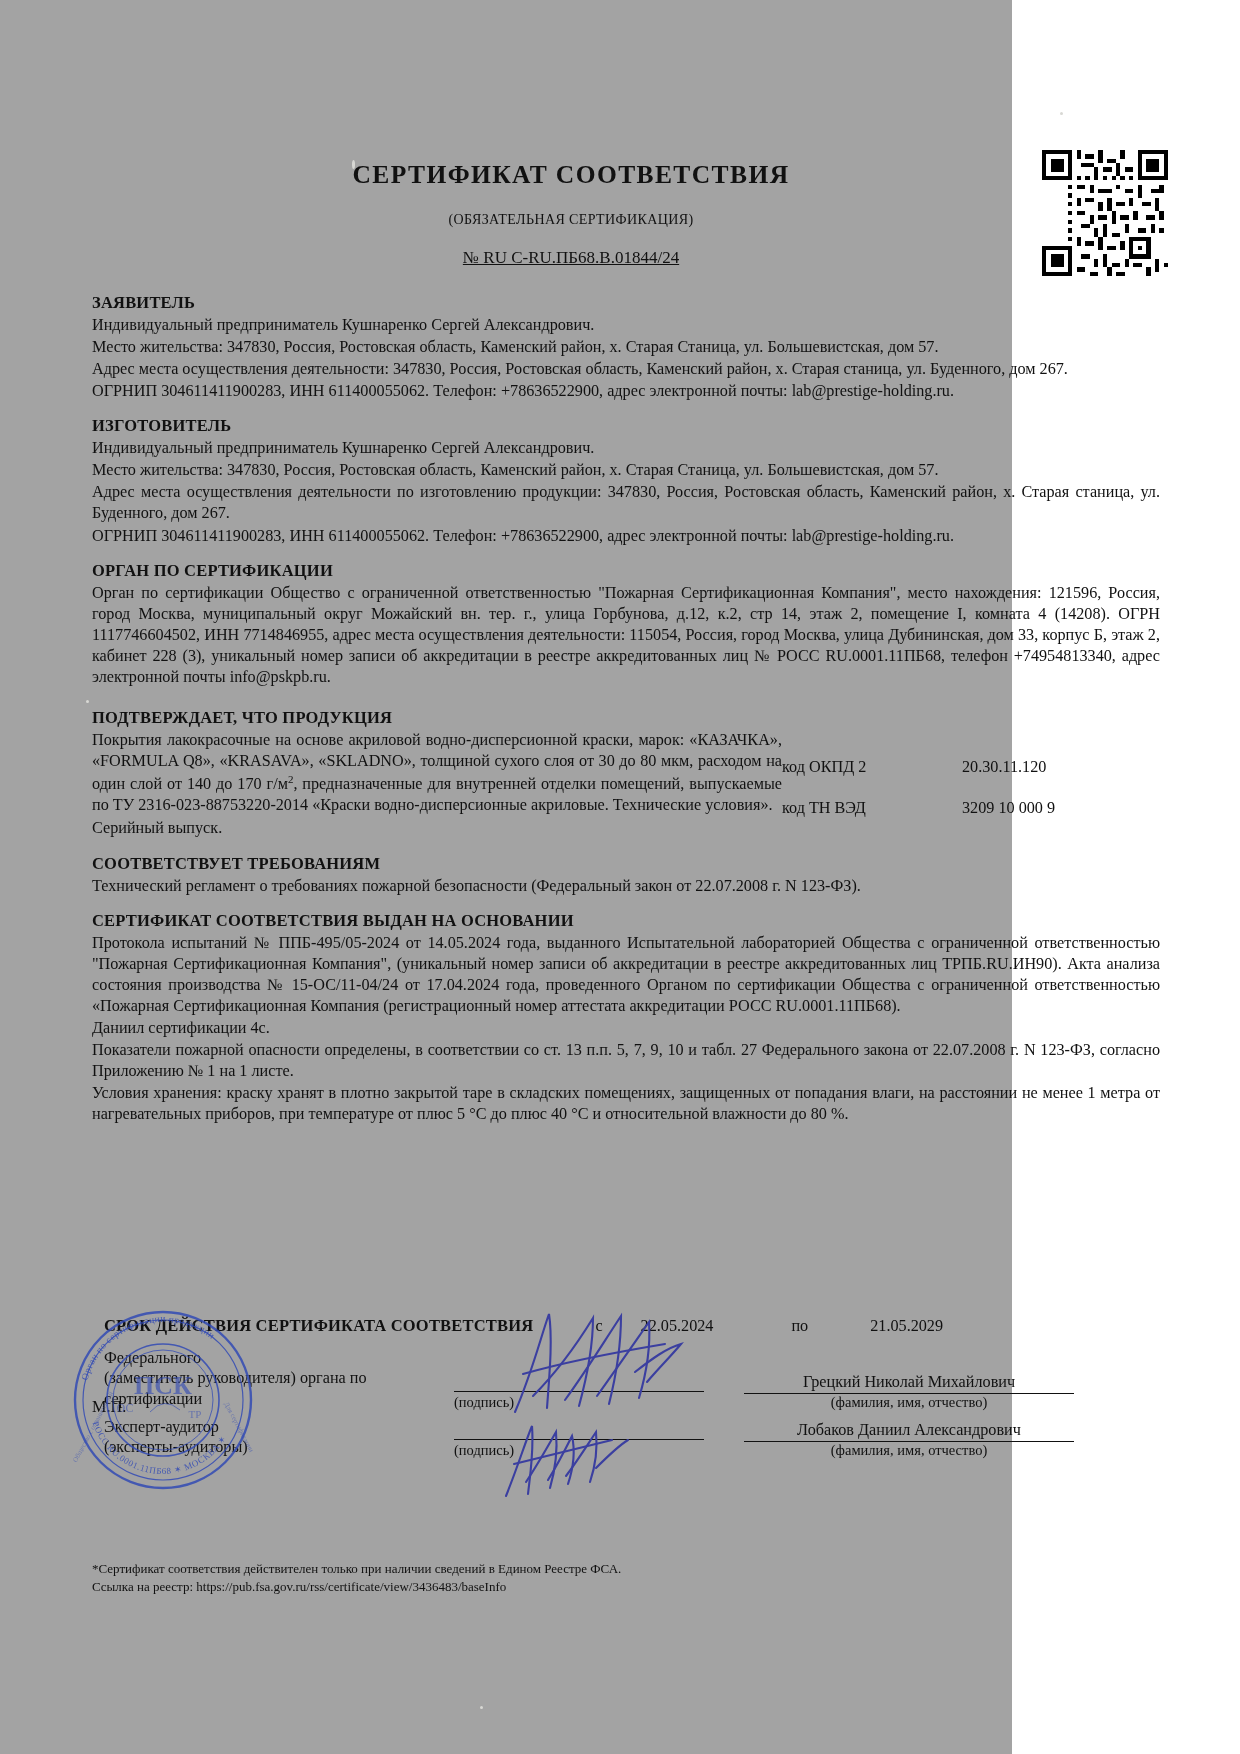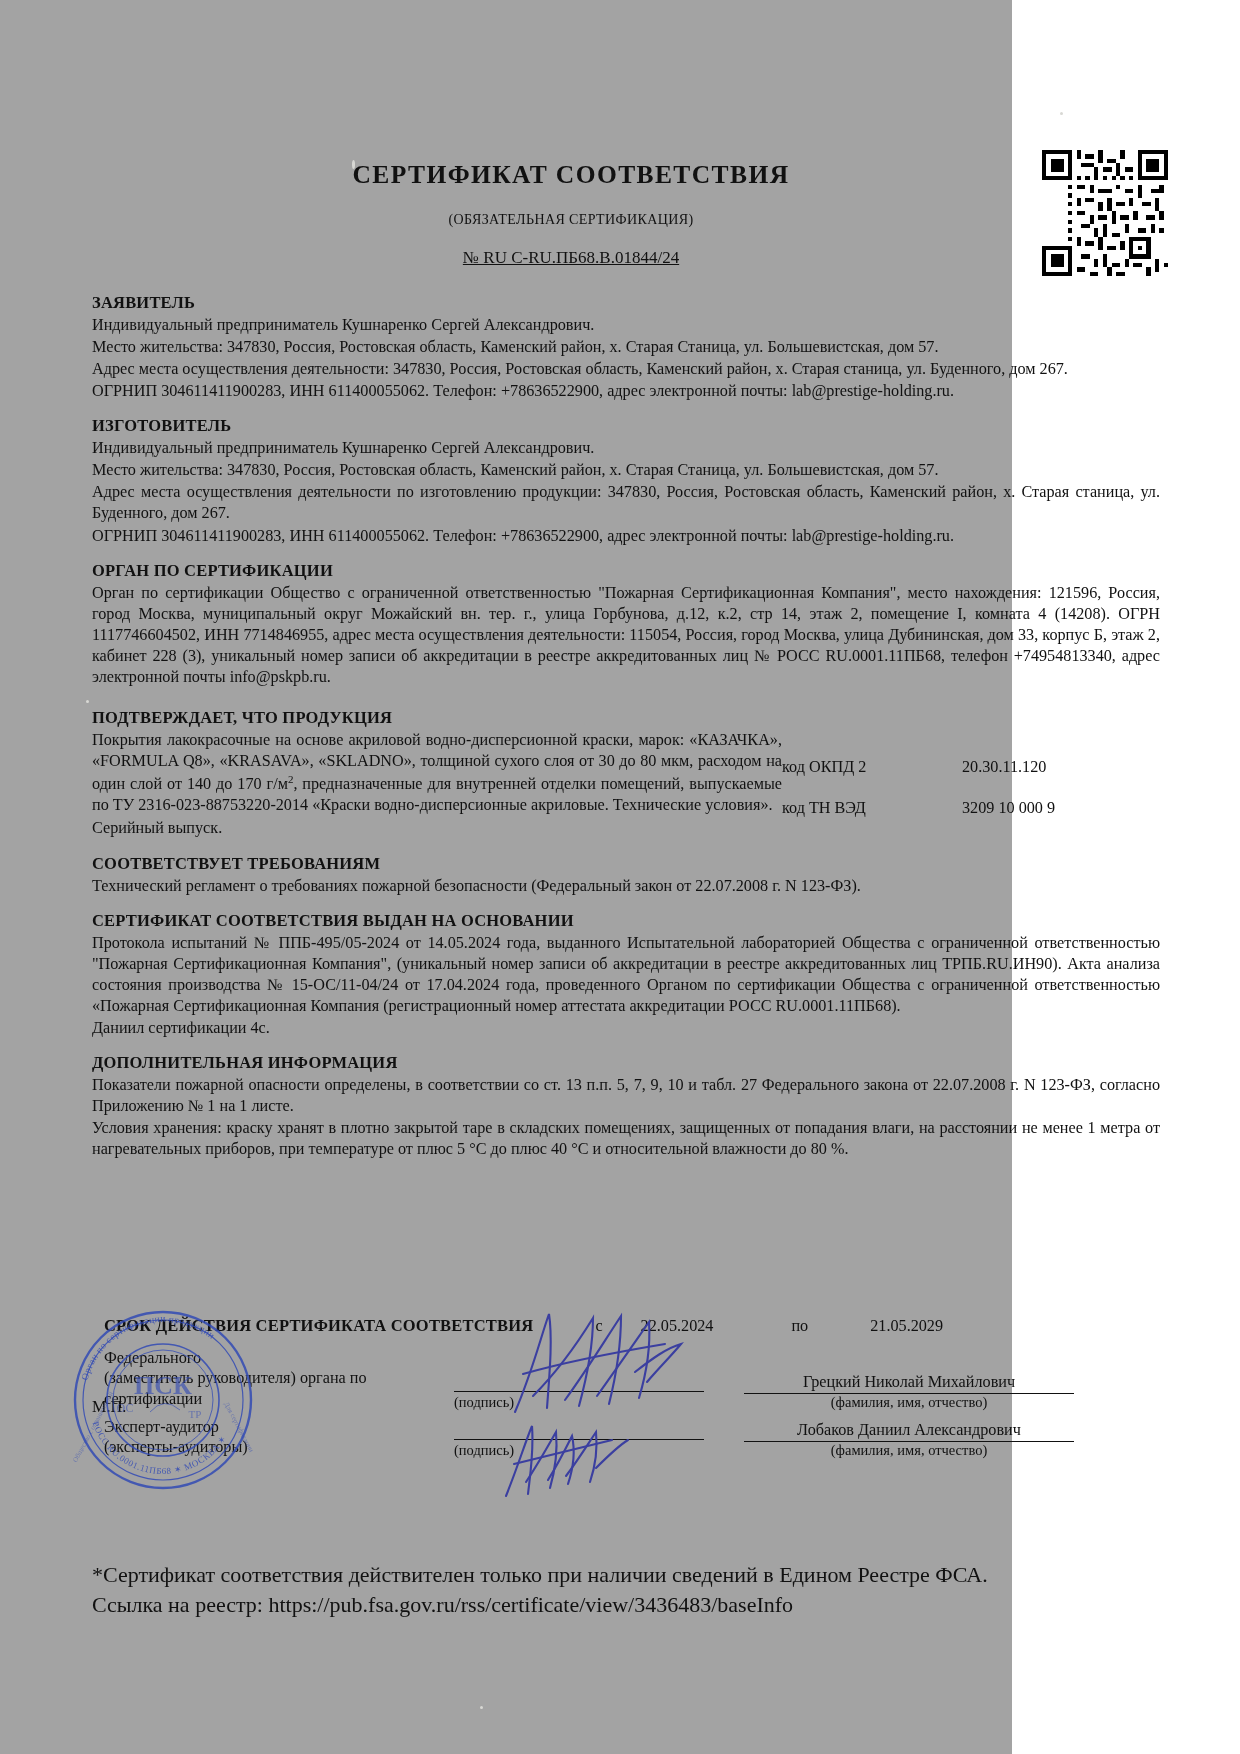--- a/index.html
+++ b/index.html
@@ -171,21 +171,21 @@
     font-size: 16.2px;
     font-weight: normal;
   }
 
   
   .footer {
     position: absolute;
     left: 92px;
     top: 1560px;
     width: 1068px;
-    font-size: 22px;
+    font-size: 13px;
     line-height: 1.35;
   }
 
   
   .stamp {
     position: absolute;
     left: 55px;
     top: 1300px;
     width: 220px;
     height: 200px;
@@ -369,21 +369,20 @@
       </div>
     </div>
 
     <div class="section-head">СООТВЕТСТВУЕТ ТРЕБОВАНИЯМ</div>
     <p class="body nojust">Технический регламент о требованиях пожарной безопасности (Федеральный закон от 22.07.2008 г. N 123-ФЗ).</p>
 
     <div class="section-head">СЕРТИФИКАТ СООТВЕТСТВИЯ ВЫДАН НА ОСНОВАНИИ</div>
     <p class="body">Протокола испытаний № ППБ-495/05-2024 от 14.05.2024 года, выданного Испытательной лабораторией Общества с ограниченной ответственностью "Пожарная Сертификационная Компания", (уникальный номер записи об аккредитации в реестре аккредитованных лиц ТРПБ.RU.ИН90). Акта анализа состояния производства № 15-ОС/11-04/24 от 17.04.2024 года, проведенного Органом по сертификации Общества с ограниченной ответственностью «Пожарная Сертификационная Компания (регистрационный номер аттестата аккредитации РОСС RU.0001.11ПБ68).</p>
     <p class="body nojust">Даниил сертификации 4с.</p>
 
-    <div class="section-head">ДОПОЛНИТЕЛЬНАЯ ИНФОРМАЦИЯ</div>
     <p class="body">Показатели пожарной опасности определены, в соответствии со ст. 13 п.п. 5, 7, 9, 10 и табл. 27 Федерального закона от 22.07.2008 г. N 123-ФЗ, согласно Приложению № 1 на 1 листе.</p>
     <p class="body">Условия хранения: краску хранят в плотно закрытой таре в складских помещениях, защищенных от попадания влаги, на расстоянии не менее 1 метра от нагревательных приборов, при температуре от плюс 5 °С до плюс 40 °С и относительной влажности до 80 %.</p>
 
   </div>
 
   <div class="validity">
     <div class="validity-row">
       <span class="validity-title">СРОК ДЕЙСТВИЯ СЕРТИФИКАТА СООТВЕТСТВИЯ</span>
       <span class="v-c">с</span>
       <span class="v-date1">22.05.2024</span>

